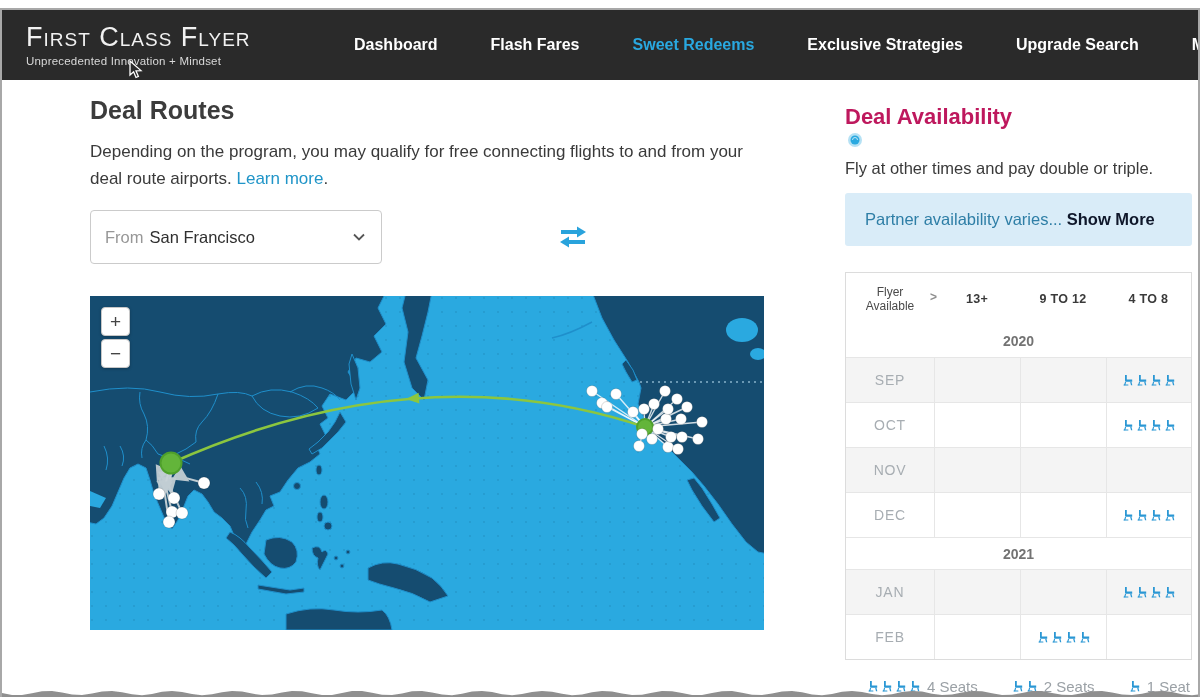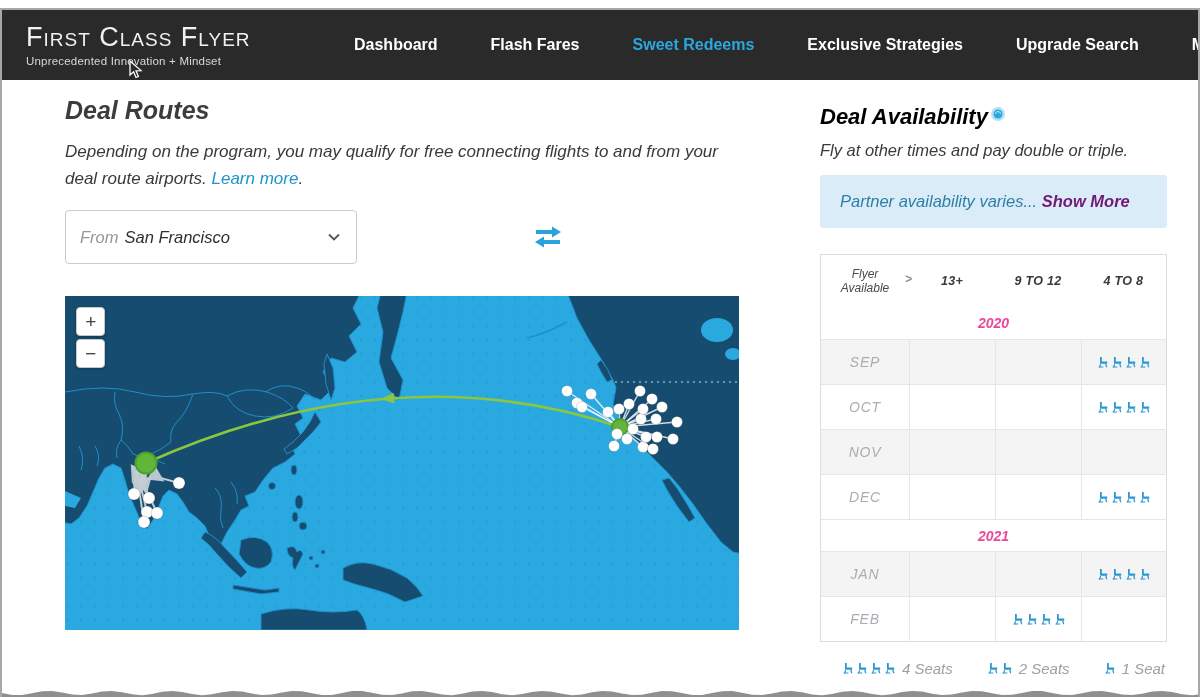--- a/index.html
+++ b/index.html
@@ -12,21 +12,21 @@
   .topbar { position:relative; height:70px; background:#2a2a2a; display:flex; align-items:center; }
   .logo-block { margin-left:24px; }
   .logo-title { color:#f1f1f1; font-size:27px; font-variant:small-caps; letter-spacing:1px; font-weight:400; line-height:1.05; }
   .logo-tag { color:#d9d9d9; font-size:11.5px; margin-top:3px; letter-spacing:.2px; }
   .nav { position:absolute; left:352px; top:0; height:70px; display:flex; align-items:center; gap:53px; white-space:nowrap; }
   .nav-item { color:#ffffff; font-size:16px; font-weight:bold; cursor:pointer; }
   .nav-item.active { color:#29a8e0; }
   .cursor { position:absolute; left:127px; top:50px; z-index:5; }
 
   
-  .main { display:flex; padding:0 8px 0 63px;font-style:italic; }
+  .main { display:flex; padding:0 8px 0 88px; }
   .col-left { width:674px; }
   .col-right { width:347px; margin-left:81px; }
 
   
   .h1 { margin-top:16px; font-size:25px; font-weight:bold; color:#3c3c3c; }
   .desc { margin-top:13px; max-width:680px; font-size:17px; color:#3a3a3a; line-height:1.6; }
   .desc a { color:#2095c8; text-decoration:none; cursor:pointer; }
   .selects { margin-top:18px; display:flex; align-items:center; width:674px; }
   .select { width:292px; height:54px; border:1px solid #cbcbcb; border-radius:4px; background:#fff;
             display:flex; align-items:center; padding:0 14px; font-size:16.5px; cursor:pointer; }
@@ -34,35 +34,35 @@
   .select .val { color:#2f2f2f; }
   .select .chev { margin-left:auto; display:flex; }
   .swapwrap { flex:1; display:flex; justify-content:center; }
   .map-frame { position:relative; margin-top:32px; width:674px; height:334px; overflow:hidden; }
   .zoomctl { position:absolute; left:11px; width:29px; height:29px; background:#fff; border:1px solid #c7c7c7;
              border-radius:4px; box-shadow:0 1px 3px rgba(0,0,0,.25); display:flex; align-items:center;
              justify-content:center; font-size:19px; color:#444; cursor:pointer; z-index:4; line-height:1; }
   .zoom-in { top:11px; } .zoom-out { top:43px; }
 
   
-  .h2 { margin-top:24px; font-size:22px; font-weight:bold; color:#000000; display:flex; align-items:flex-start; }
+  .h2 { margin-top:24px; font-size:22px; font-weight:bold; color:#be185d; display:flex; align-items:flex-start;flex-direction:column; }
   .h2 .dot { margin-left:2px; margin-top:2px; }
   .sub { margin-top:11px; font-size:16.5px; color:#3a3a3a; }
   .notice { margin-top:15px; background:#d9ecf8; border-radius:3px; padding:17px 12px 17px 20px;
             font-size:16.5px; color:#2e7ea6; }
-  .notice b { color:#701a75; cursor:pointer; }
+  .notice b { color:#0f172a; cursor:pointer; }
 
   .avail-table { margin-top:26px; border:1px solid #dcdcdc; background:#fff; }
   .at-head { display:flex; align-items:center; height:52px; position:relative; }
   .at-head .c1 { width:88px; text-align:center; font-size:12px; color:#4a4a4a; line-height:1.2; }
   .at-head .chevcol { position:absolute; left:84px; top:17px; color:#8f8f8f; font-size:12px; font-weight:bold; }
   .at-head .ch { font-size:12.5px; font-weight:bold; color:#3a3a3a; letter-spacing:.3px; text-align:center; }
   .at-head .ch2 { width:86px; } .at-head .ch3 { width:86px; } .at-head .ch4 { width:85px; }
   .year-row { height:32px; display:flex; align-items:center; justify-content:center;
-              font-size:14px; font-weight:bold; color:#ec4899; }
+              font-size:14px; font-weight:bold; color:#737373; }
   .year-row.bordered, .month-row { border-top:1px solid #e6e6e6; }
   .month-row { display:flex; height:45px; }
   .month-row.alt { background:#f4f4f4; }
   .mcell { width:88px; display:flex; align-items:center; justify-content:center;
            font-size:14px; color:#a7adb2; letter-spacing:.8px; }
   .scell { width:86px; border-left:1px solid #e6e6e6; display:flex; align-items:center; justify-content:center; gap:2px; }
   .scell:last-child { width:85px; }
 
   .legend { margin-top:18px; display:flex; justify-content:flex-end; align-items:center; gap:34px; padding-right:2px; }
   .legend .li { display:flex; align-items:center; gap:6px; }

